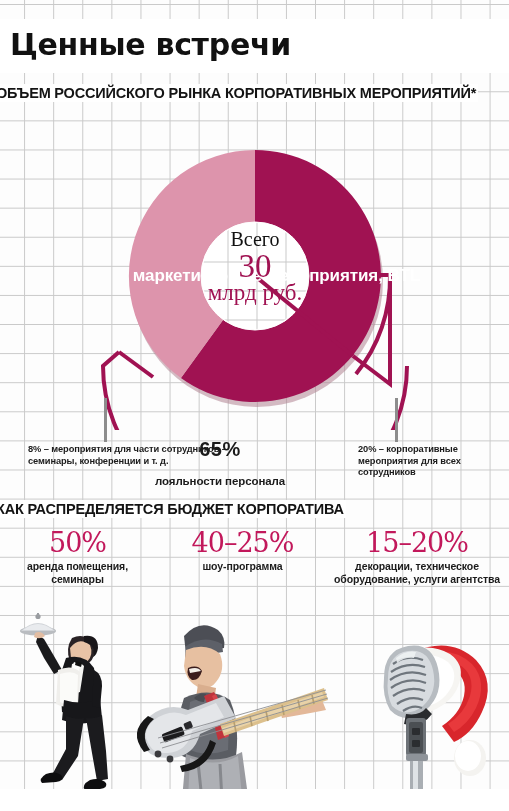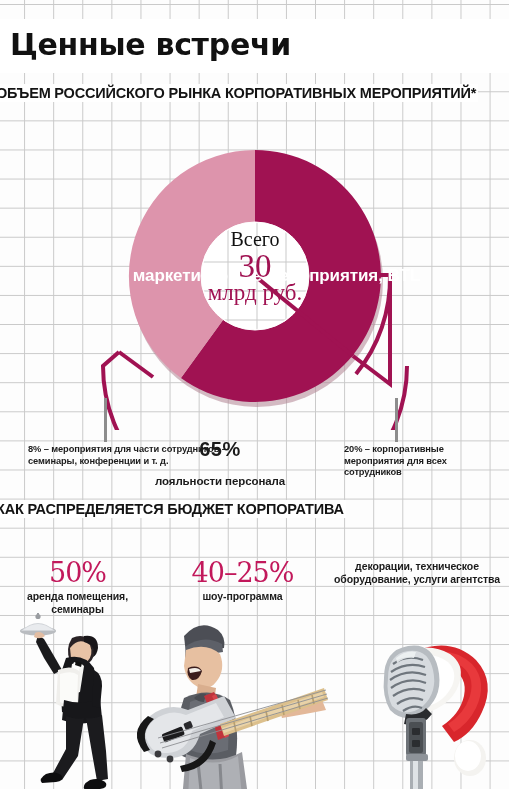--- a/index.html
+++ b/index.html
@@ -67,26 +67,26 @@
   #center-total{font-size:20px;color:#111111;line-height:22px;}
   #center-value{font-size:33px;color:#A01252;line-height:33px;font-weight:normal;}
   #center-unit{font-size:23px;color:#A01252;line-height:19px;}
   
   .callout{
     position:absolute;font-size:9.3px;line-height:11.6px;color:#1b1b1b;
     font-family:"Liberation Sans", sans-serif;font-weight:bold;
     letter-spacing:-0.1px;
   }
   #callout-left{left:28px;top:444px;width:215px;}
-  #callout-right{left:344px;top:444px;width:150px;}
+  #callout-right{left:358px;top:444px;width:150px;}
   .tick{position:absolute;width:3px;background:#8d8d8d;}
   #tick-left{left:104px;top:398px;height:44px;}
   #tick-right{left:395px;top:398px;height:44px;}
   
-  #budget-row{position:absolute;left:0;top:528px;width:452px;height:80px;margin-top:30px;}
+  #budget-row{position:absolute;left:0;top:528px;width:452px;height:80px;}
   .budget-col{position:absolute;text-align:center;}
   .budget-pct{
     font-family:"DejaVu Serif", serif;
     font-size:27px;color:#C2185B;line-height:30px;letter-spacing:-1px;
     white-space:nowrap;
   }
   .budget-desc{
     font-family:"Liberation Sans", sans-serif;font-weight:bold;
     font-size:10.5px;line-height:12.5px;color:#1b1b1b;margin-top:2px;
     letter-spacing:-0.1px;
@@ -184,20 +184,21 @@
   <div id="budget-row">
     <div class="budget-col" id="budget-col-1">
       <div class="budget-pct">50%</div>
       <div class="budget-desc">аренда помещения, семинары</div>
     </div>
     <div class="budget-col" id="budget-col-2">
       <div class="budget-pct">40–25%</div>
       <div class="budget-desc">шоу-программа</div>
     </div>
     <div class="budget-col" id="budget-col-3">
+      <div class="budget-pct">15–20%</div>
       <div class="budget-desc">декорации, техническое оборудование, услуги агентства</div>
     </div>
   </div>
 
   <div id="photos">
 
     <svg class="photo" id="photo-waiter" width="122" height="196" viewBox="0 0 122 196">
       <g>
         <ellipse cx="28" cy="23" rx="18" ry="4.5" fill="#b9bcc0"></ellipse>
         <path d="M11 23 Q28 7 45 23 Z" fill="#d2d5d9"></path>

